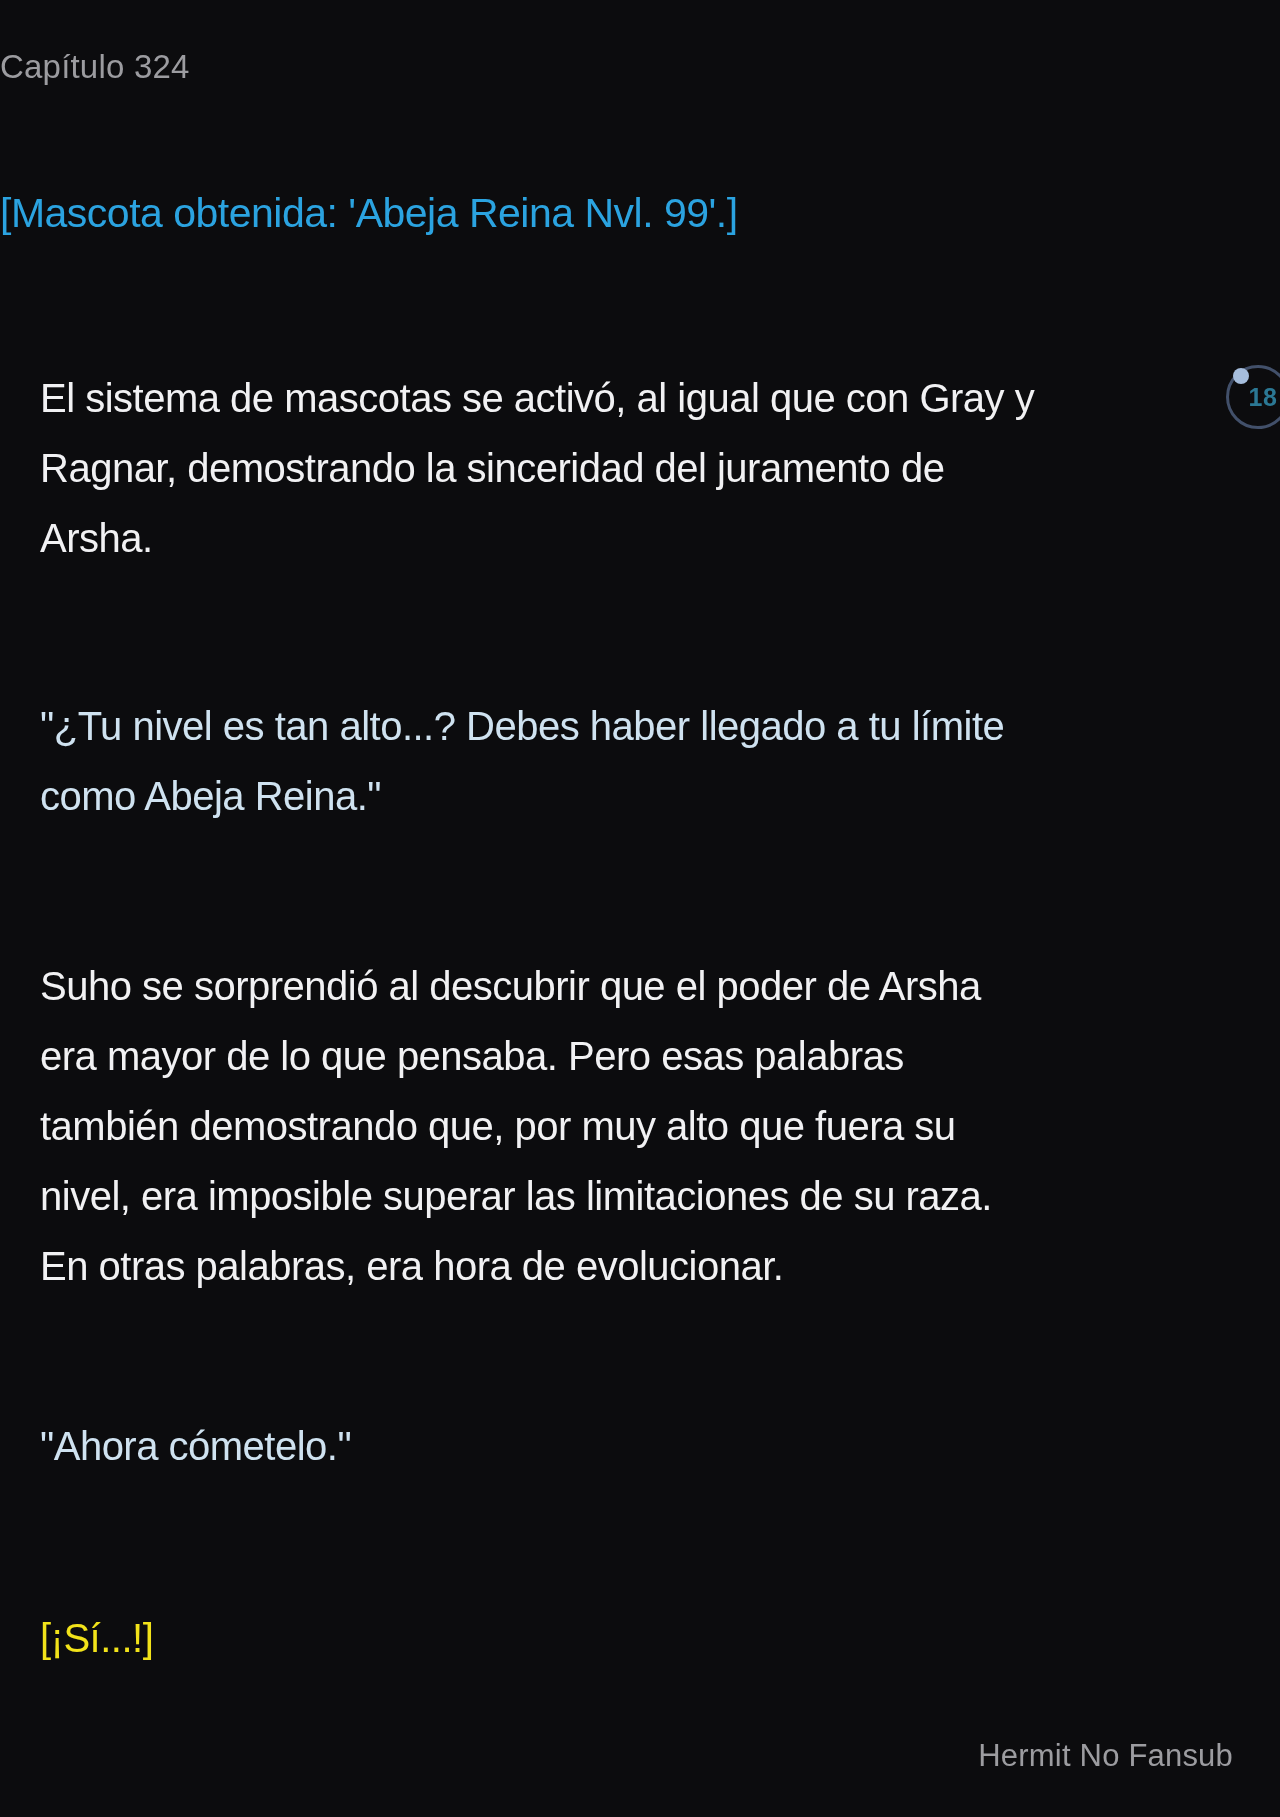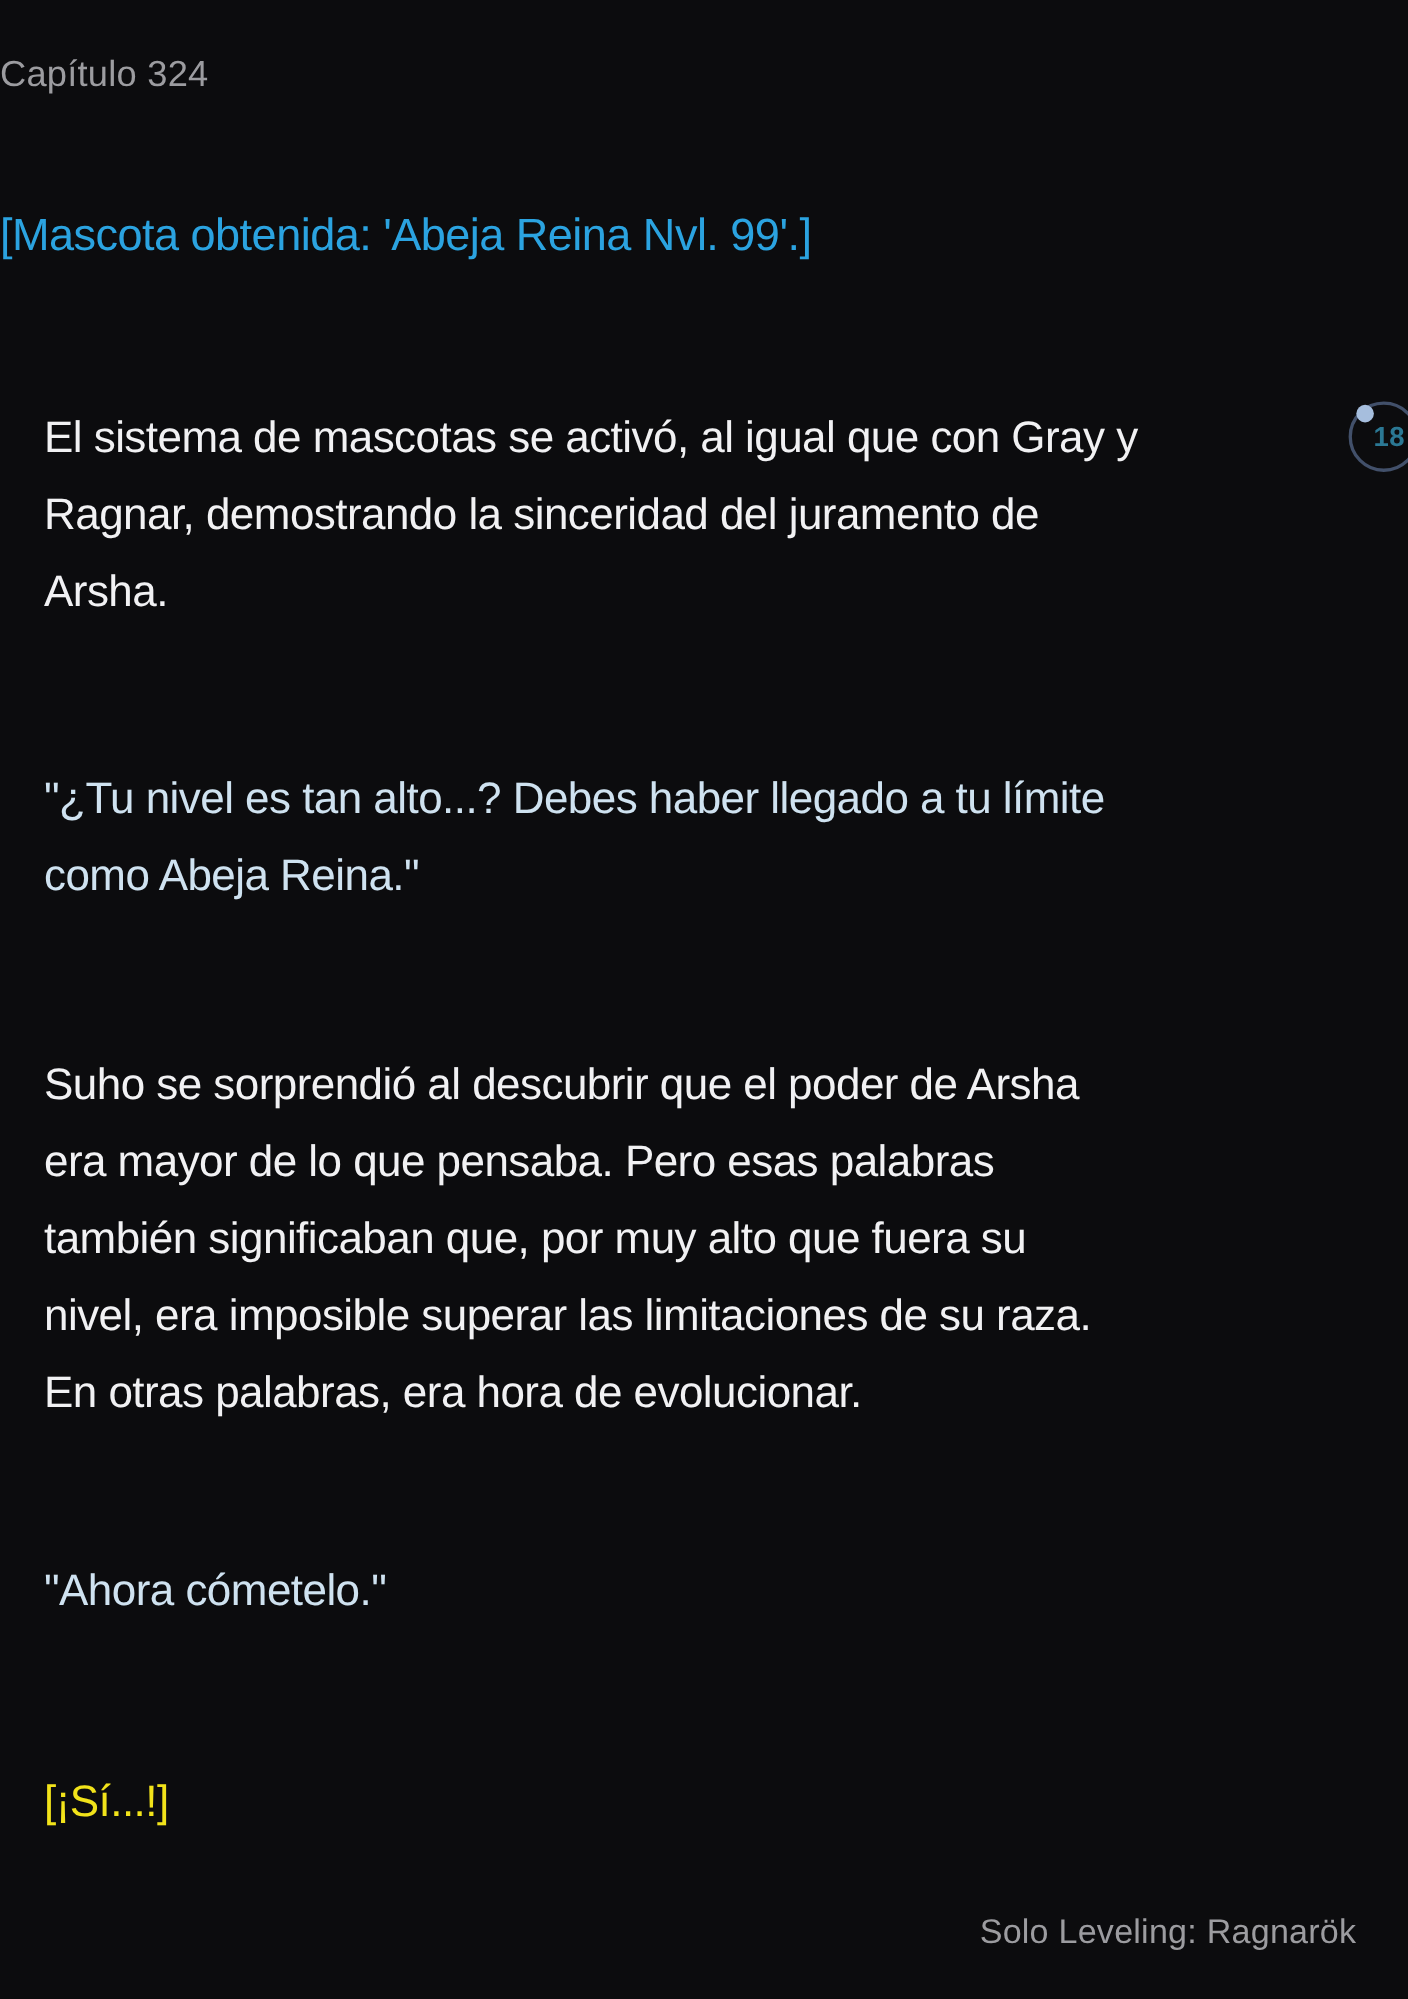--- a/index.html
+++ b/index.html
@@ -92,28 +92,28 @@
 
 <p class="para narration first">El sistema de mascotas se activó, al igual que con Gray y
 Ragnar, demostrando la sinceridad del juramento de
 Arsha.</p>
 
 <p class="para dialogue">"¿Tu nivel es tan alto...? Debes haber llegado a tu límite
 como Abeja Reina."</p>
 
 <p class="para narration">Suho se sorprendió al descubrir que el poder de Arsha
 era mayor de lo que pensaba. Pero esas palabras
-también significaban que, por muy alto que fuera su
+también demostrando que, por muy alto que fuera su
 nivel, era imposible superar las limitaciones de su raza.
 En otras palabras, era hora de evolucionar.</p>
 
 <p class="para dialogue second">"Ahora cómetelo."</p>
 
 <p class="para system-yellow">[¡Sí...!]</p>
 
 <div class="comment-badge">
   <span class="badge-dot"></span>
   <span class="badge-count">18</span>
 </div>
 
 <div class="page-footer">
-  <span>Solo Leveling: Ragnarök</span>
+  <span>Hermit No Fansub</span>
 </div>
 
 </body></html>

